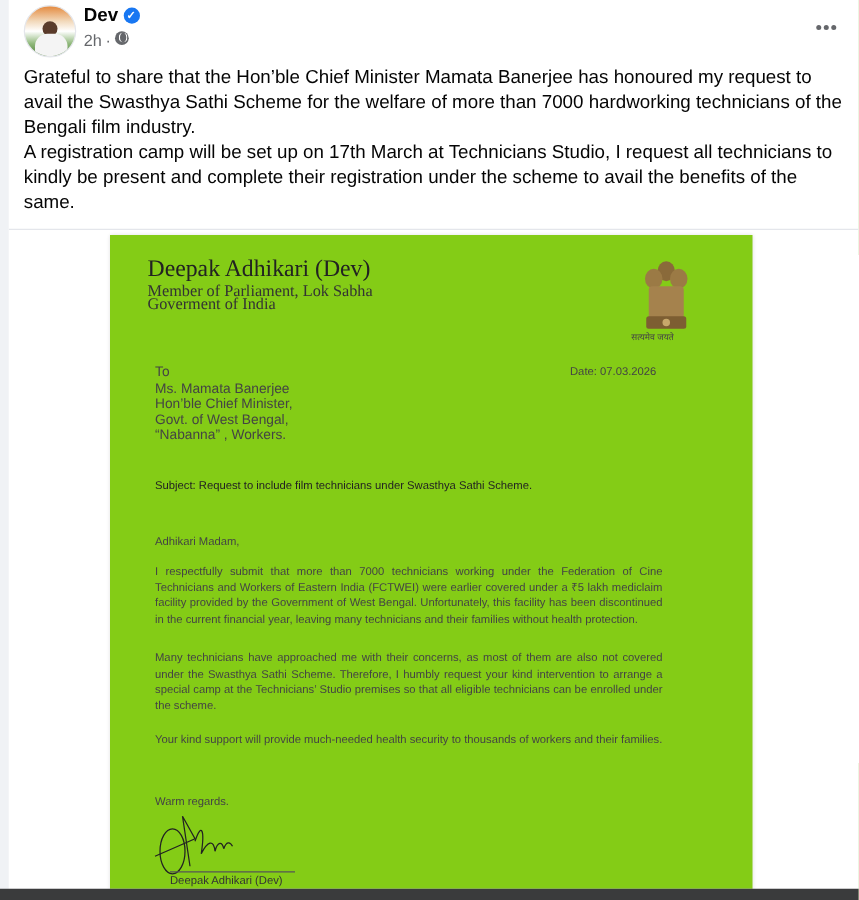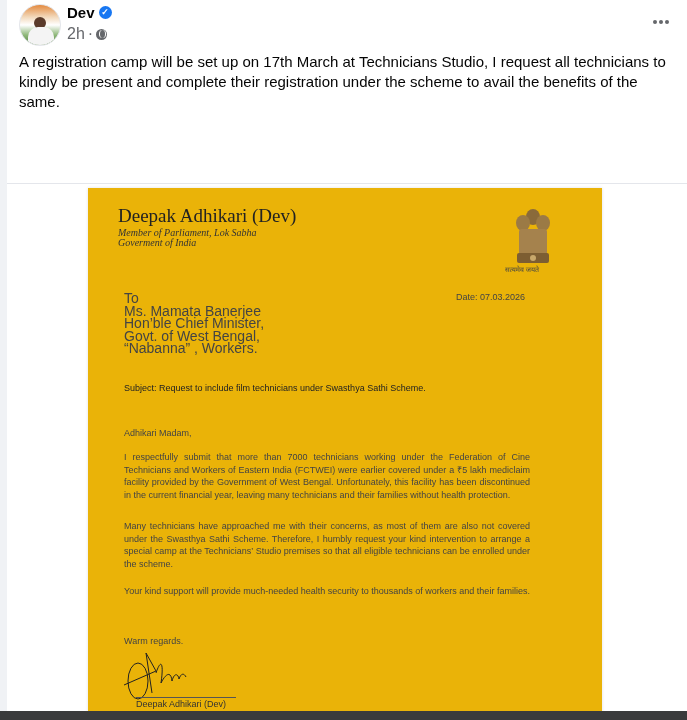--- a/index.html
+++ b/index.html
@@ -24,49 +24,49 @@
   .avatar .body {
     position: absolute; left: 8px; top: 22px; width: 26px; height: 20px; border-radius: 10px 10px 0 0;
     background: #f4f4f4;
   }
   .name-row { position: absolute; left: 60px; top: 4px; display: flex; align-items: center; gap: 4px; }
   .name { font-size: 15px; font-weight: bold; color: #050505; }
   .verified {
     width: 13px; height: 13px; border-radius: 50%; background: #1877f2; color: #fff;
     font-size: 9px; line-height: 13px; text-align: center; font-weight: bold;
   }
-  .meta-row { position: absolute; left: 60px; top: 25px; display: flex; align-items: center; gap: 3px; color: #65676b; font-size: 16px; }
+  .meta-row { position: absolute; left: 60px; top: 25px; display: flex; align-items: flex-start; gap: 3px; color: #65676b; font-size: 13px; }
   .globe {
     width: 11px; height: 11px; border-radius: 50%; background: #65676b; position: relative; display: inline-block;
   }
   .globe::after {
     content: ""; position: absolute; left: 3px; top: 1px; width: 5px; height: 8px; border-radius: 50%;
     border-left: 1px solid #fff; border-right: 1px solid #fff;
   }
   .more-btn {
     position: absolute; left: 640px; top: 10px; width: 28px; height: 24px;
     display: flex; align-items: center; justify-content: center; gap: 2px; cursor: pointer;
   }
   .more-btn span { width: 4px; height: 4px; border-radius: 50%; background: #65676b; display: inline-block; }
   .post-text {
     position: absolute; left: 12px; top: 52px; width: 660px;
     font-size: 15px; line-height: 20px; color: #050505;
   }
   .post-text p { margin: 0; }
   .divider { position: absolute; left: 0; top: 183px; width: 680px; height: 1px; background: #e4e6eb; }
   .letter {
     position: absolute; left: 81px; top: 188px; width: 514px; height: 530px;
-    background: #eab308; box-shadow: 0 0 3px rgba(0,0,0,0.12);
+    background: #84cc16; box-shadow: 0 0 3px rgba(0,0,0,0.12);
     font-family: "Liberation Sans", sans-serif; color: #333;
   }
   .lh-name { position: absolute; left: 30px; top: 17px; font-family: "Liberation Serif", serif; font-size: 19px; color: #222; }
-  .lh-sub { position: absolute; left: 30px; top: 40px; font-family: "Liberation Serif", serif; font-size: 10px; line-height: 10px; color: #333; font-style: italic; }
+  .lh-sub { position: absolute; left: 30px; top: 40px; font-family: "Liberation Serif", serif; font-size: 13px; line-height: 10px; color: #333; }
   .emblem { position: absolute; left: 425px; top: 11px; width: 40px; height: 80px; }
   .emblem-motto { position: absolute; left: 417px; top: 77px; font-size: 7px; color: #444; }
-  .l-to { position: absolute; left: 36px; top: 104px; font-size: 14px; line-height: 12.5px; color: #444; }
+  .l-to { position: absolute; left: 36px; top: 104px; font-size: 11px; line-height: 12.5px; color: #444; }
   .l-date { position: absolute; left: 368px; top: 104px; font-size: 9px; color: #444; text-align: right; }
   .l-subject { position: absolute; left: 36px; top: 195px; font-size: 9px; font-weight: normal; color: #222; }
   .l-salute { position: absolute; left: 36px; top: 240px; font-size: 9px; color: #444; }
   .l-para { position: absolute; left: 36px; width: 406px; font-size: 9px; line-height: 12.5px; color: #444; text-align: justify; }
   .l-p1 { top: 263px; }
   .l-p2 { top: 332px; }
   .l-p3 { top: 397px; }
   .l-regards { position: absolute; left: 36px; top: 448px; font-size: 9px; color: #444; text-align: center; }
   .signature { position: absolute; left: 28px; top: 455px; width: 100px; height: 60px; }
   .sig-line { position: absolute; left: 48px; top: 509px; width: 100px; height: 1px; background: #555; }
@@ -93,20 +93,21 @@
     <span>·</span>
     <span class="globe"></span>
   </div>
   <div class="more-btn">
     <span></span>
     <span></span>
     <span></span>
   </div>
 
   <div class="post-text">
+    <p>Grateful to share that the Hon’ble Chief Minister Mamata Banerjee has honoured my request to avail the Swasthya Sathi Scheme for the welfare of more than 7000 hardworking technicians of the Bengali film industry.</p>
     <p>A registration camp will be set up on 17th March at Technicians Studio, I request all technicians to kindly be present and complete their registration under the scheme to avail the benefits of the same.</p>
   </div>
 
   <div class="divider"></div>
 
   <div class="letter">
     <div class="lh-name">Deepak Adhikari (Dev)</div>
     <div class="lh-sub">
       <div>Member of Parliament, Lok Sabha</div>
       <div>Goverment of India</div>

